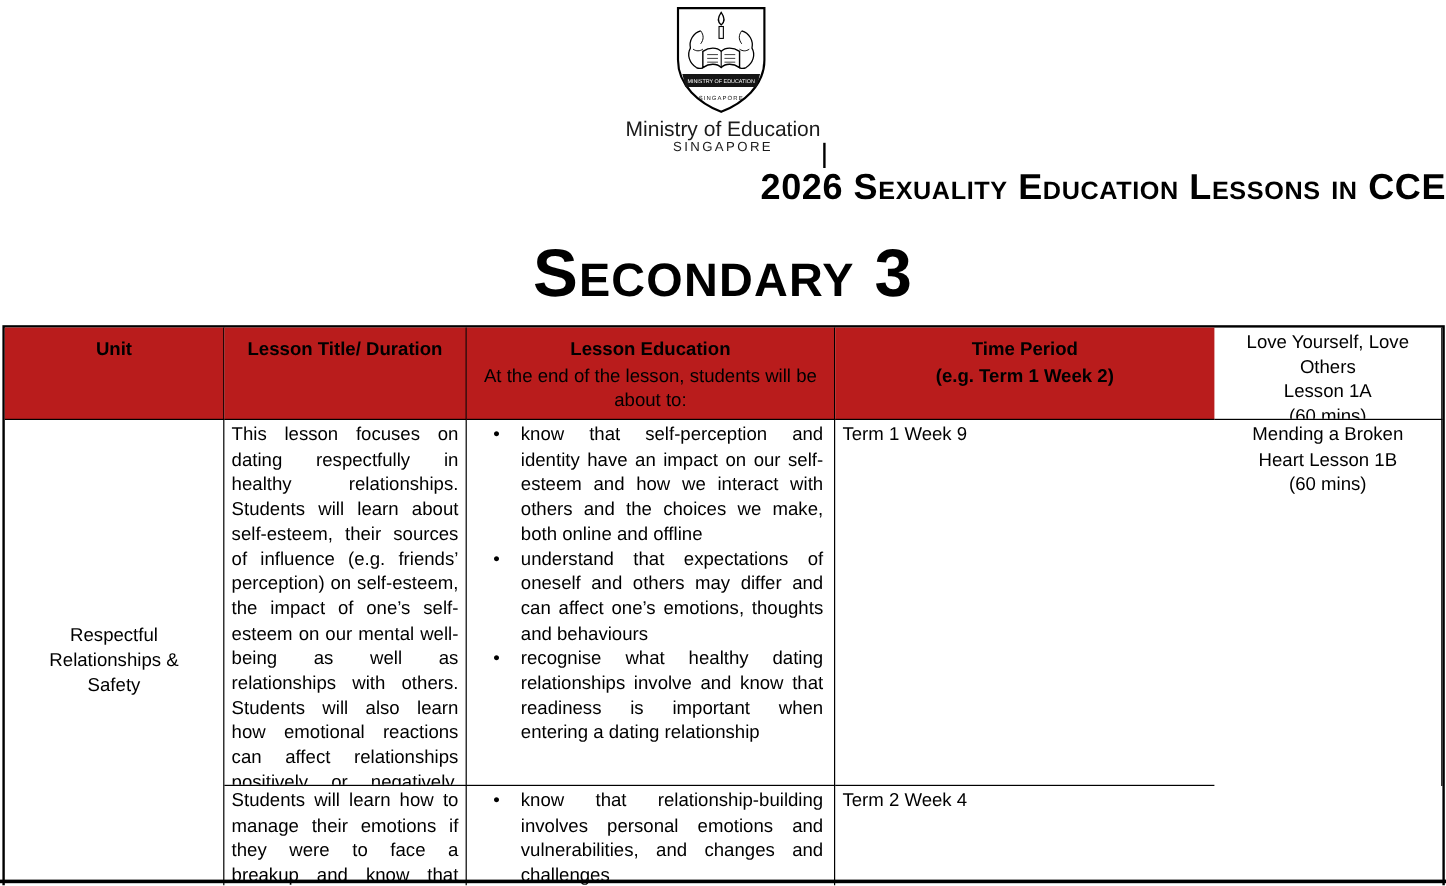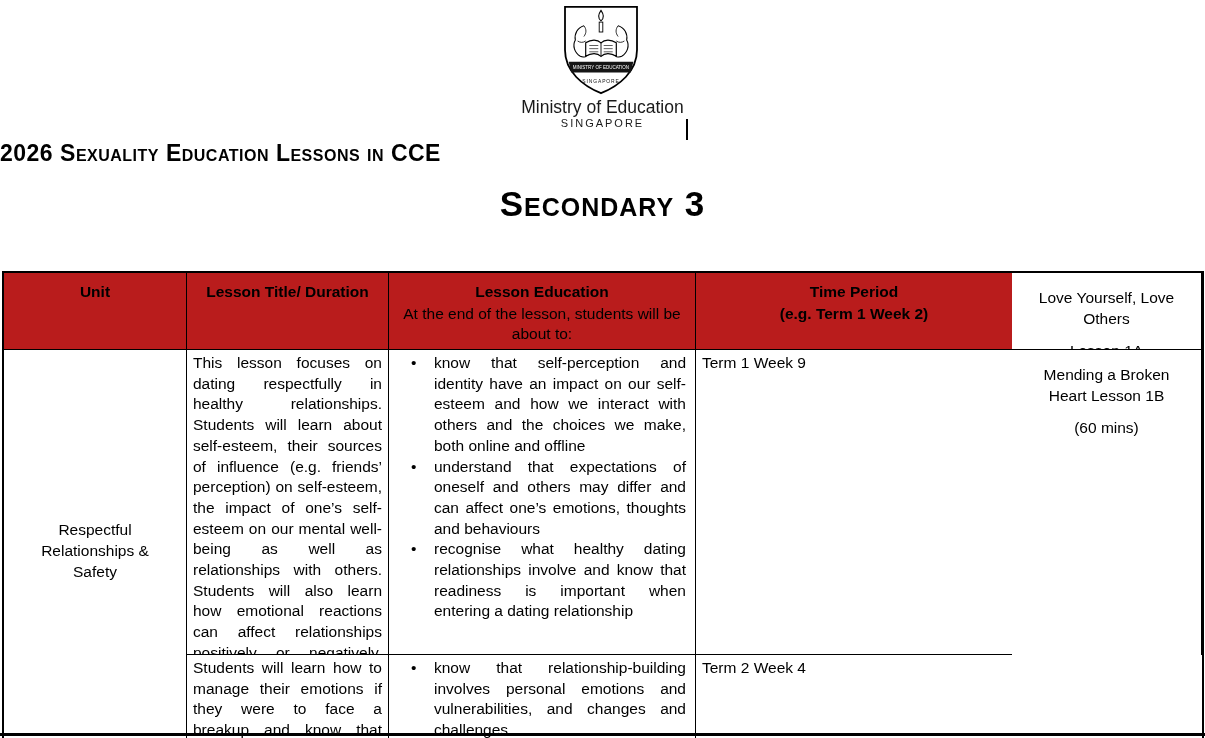--- a/index.html
+++ b/index.html
@@ -23,26 +23,26 @@
   .org-country {
     position: absolute; top: 117px; left: 0; width: 1205px;
     text-align: center; font-size: 11px; letter-spacing: 2px; color: #1a1a1a;
   }
   .divider-mark {
     position: absolute; left: 686px; top: 119px; width: 2px; height: 21px;
     background: #000;
   }
   .doc-title {
     position: absolute; top: 140px; left: 0; width: 1205px;
-    text-align: left; font-size: 23px; font-weight: bold;
+    text-align: right; font-size: 30px; font-weight: bold;
     font-variant: small-caps; letter-spacing: 0.5px;
   }
   .page-title {
-    position: absolute; top: 184px; left: 0; width: 1205px;
-    text-align: center; font-size: 35px; font-weight: bold;
+    position: absolute; top: 195px; left: 0; width: 1205px;
+    text-align: center; font-size: 56px; font-weight: bold;
     font-variant: small-caps; letter-spacing: 1px;
   }
 
   
   .lessons-table {
     position: absolute; left: 2px; top: 271px;
     display: grid;
     grid-template-columns: 183px 202px 307px 316px 190px;
     grid-template-rows: 77px 305px 190px;
     border: 2.5px solid #000;
@@ -69,21 +69,21 @@
   .unit-cell {
     grid-row: 2 / span 2;
     display: flex; align-items: center; justify-content: center;
     text-align: center;
     border-bottom: none;
     padding-bottom: 95px;
   }
   .unit-cell .unit-text { max-width: 122px; }
 
   .title-cell { text-align: center; }
-  .title-cell .title-text { max-width: 158px; margin: 12px auto; }
+  .title-cell .title-text { max-width: 158px; margin: 0 auto; }
 
   .overview-cell { text-align: justify; }
 
   .objectives-cell { padding: 3px 9px 3px 6px; }
   .objectives-cell ul { list-style: none; }
   .objectives-cell li {
     position: relative;
     padding-left: 39px;
     text-align: justify;
   }

